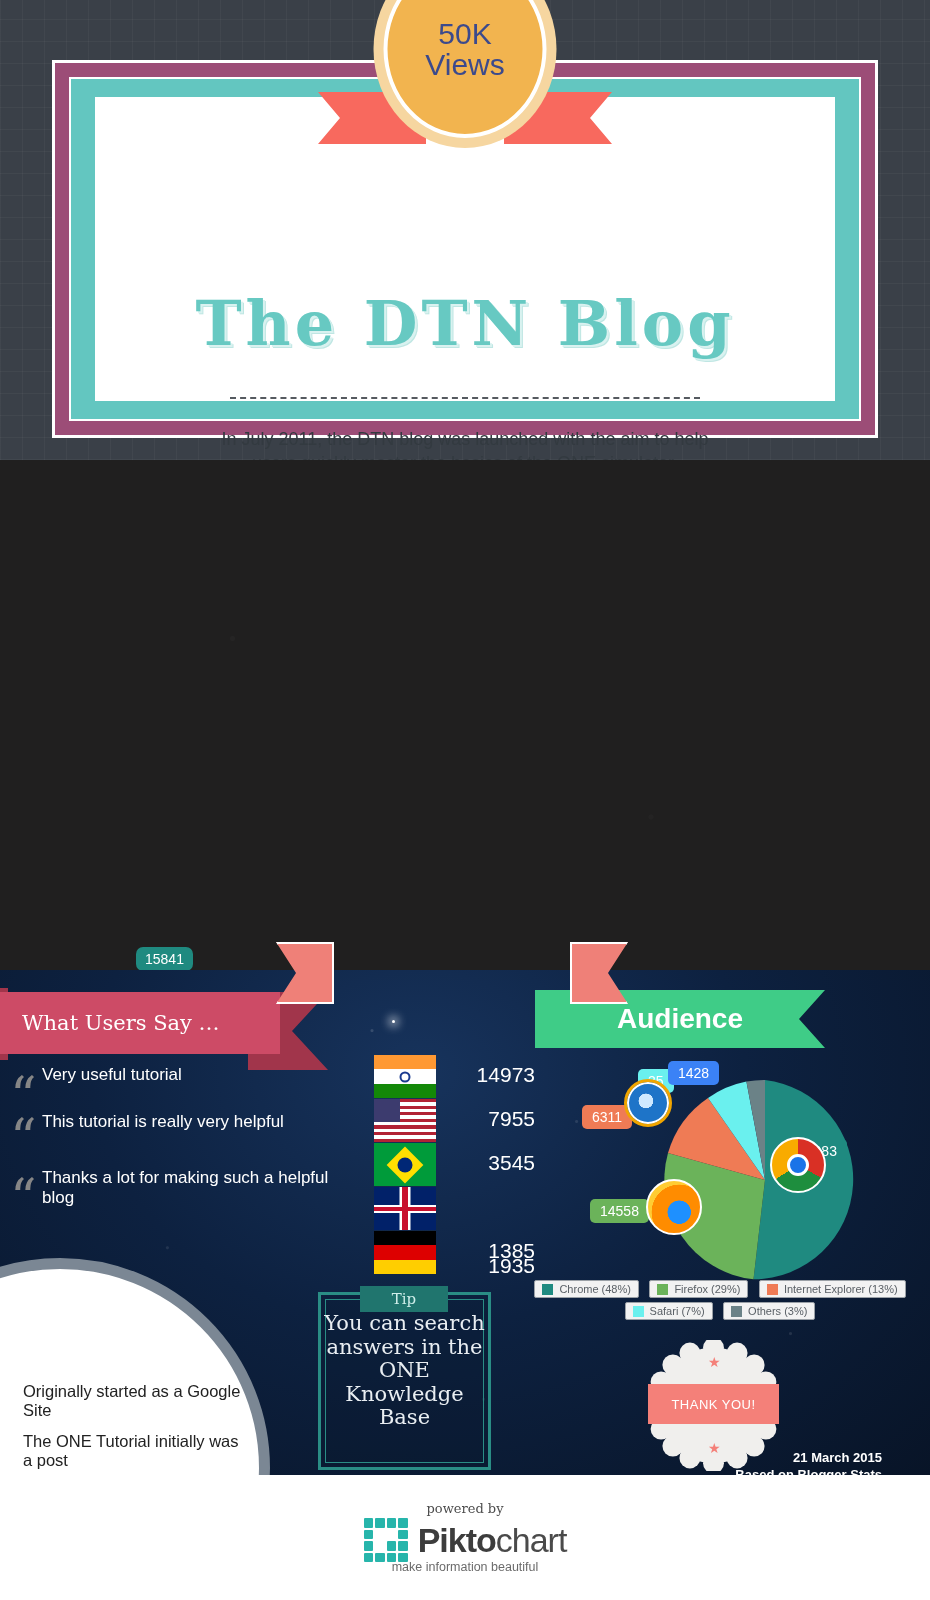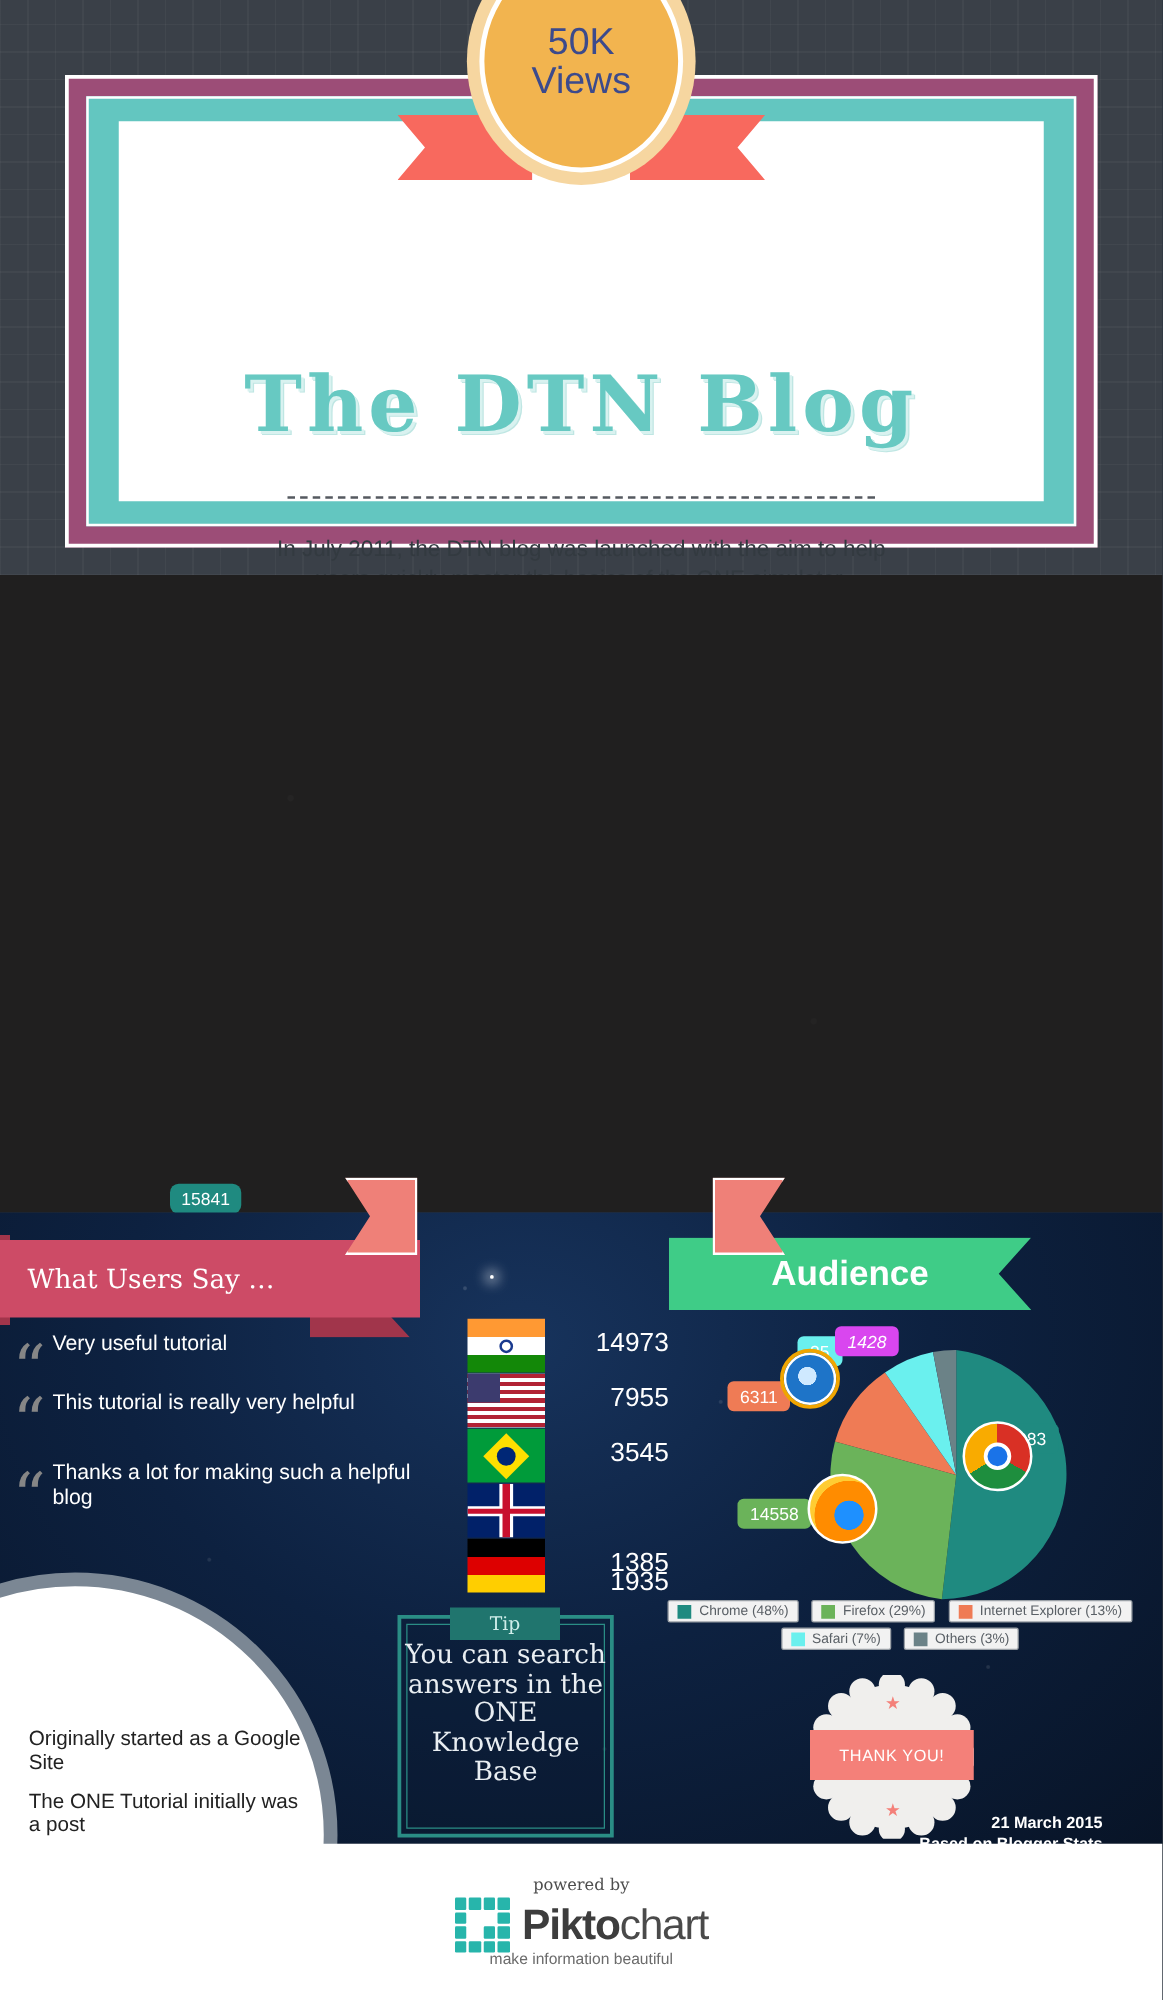--- a/index.html
+++ b/index.html
@@ -150,21 +150,21 @@
       radial-gradient(circle at 85% 72%, rgba(255,255,255,.10) 0 1px, transparent 2px),
       radial-gradient(circle at 52% 85%, rgba(255,255,255,.08) 0 1px, transparent 2px),
       radial-gradient(ellipse at 45% 20%, #17335c 0%, #0d2140 45%, #081427 100%);
   }
   .star-burst {
     position: absolute; left: 392px; top: 1020px; width: 3px; height: 3px;
     background: #fff; border-radius: 50%;
     box-shadow: 0 0 10px 3px rgba(255,255,255,.75);
   }
   .wus-ribbon {
-    position: absolute; left: 0; top: 992px; width: 336px; height: 62px;
+    position: absolute; left: 0; top: 992px; width: 280px; height: 62px;
     background: #cd4b66; display: flex; align-items: center; padding-left: 22px;
     color: #fff; font-family: "DejaVu Serif", serif; font-size: 21px;
   }
   .wus-tail {
     position: absolute; left: 248px; top: 992px; width: 80px; height: 78px;
     background: #a1354b; clip-path: polygon(0 0, 100% 0, 55% 50%, 100% 100%, 0 100%);
   }
   .wus-cap { position: absolute; left: 0; top: 988px; width: 8px; height: 72px; background: #a1354b; }
 
   .quote-item { position: absolute; color: #ffffff; font-size: 17px; line-height: 1.2; }
@@ -456,21 +456,21 @@
       <path d="M105 105 L8.0 78.1 A100 100 0 0 1 48.0 23.0 Z" fill="#ef7b55"></path>
 
       <path d="M105 105 L48.0 23.0 A100 100 0 0 1 86.4 6.6 Z" fill="#6af0ee"></path>
 
       <path d="M105 105 L86.4 6.6 A100 100 0 0 1 105 5 Z" fill="#6b8287"></path>
     </svg>
     <div class="pie-label" style="left:128px; top:64px; background:#1f8a80;">24083</div>
     <div class="pie-label" style="left:-70px; top:124px; background:#6bb35a;">14558</div>
     <div class="pie-label" style="left:-78px; top:30px;  background:#ef7b55;">6311</div>
     <div class="pie-label" style="left:-22px; top:-6px;  background:#6af0ee;">35</div>
-    <div class="pie-label" style="left:8px;   top:-14px; background:#d946ef;font-style:italic;">1428</div>
+    <div class="pie-label" style="left:8px;   top:-14px; background:#3b82f6;">1428</div>
 
     
     <div style="position:absolute;left:110px;top:62px;width:56px;height:56px;border-radius:50%;
                 background:conic-gradient(#d93025 0 33%, #1e8e3e 33% 66%, #f9ab00 66% 100%);
                 border:2px solid #fff;display:flex;align-items:center;justify-content:center;">
       <span style="width:22px;height:22px;border-radius:50%;background:#1a73e8;border:3px solid #fff;"></span>
     </div>
     <div style="position:absolute;left:-14px;top:104px;width:56px;height:56px;border-radius:50%;
                 background:radial-gradient(circle at 60% 60%, #1e90ff 0 26%, #ff8c00 27% 62%, #ffcc33 63% 100%);
                 border:2px solid #fff;"></div>

